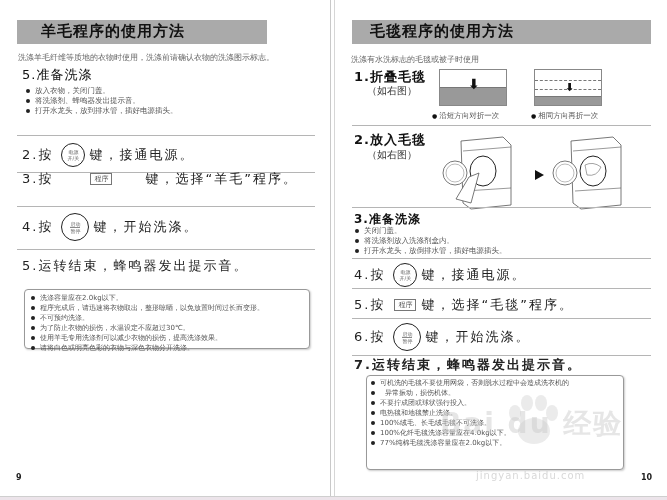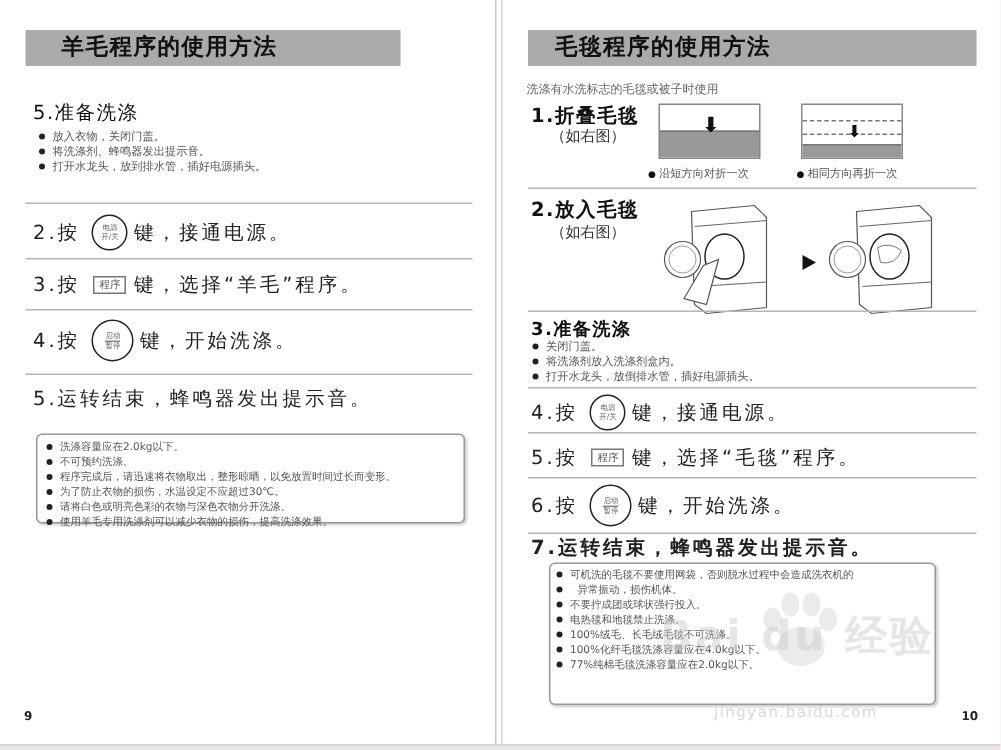--- a/index.html
+++ b/index.html
@@ -60,40 +60,41 @@
 </style>
 </head>
 <body>
 
 <div class="spread">
 
   <div class="page left">
     <div class="title-bar">
       <span>羊毛程序的使用方法</span>
     </div>
+    <div class="intro" style="left:18px;top:52px;">洗涤羊毛纤维等质地的衣物时使用，洗涤前请确认衣物的洗涤图示标志。</div>
 
     <div class="step-head" style="left:22px;top:66px;">5.准备洗涤</div>
     <ul class="bullets" style="left:26px;top:86px;">
       <li>放入衣物，关闭门盖。</li>
       <li>将洗涤剂、蜂鸣器发出提示音。</li>
       <li>打开水龙头，放到排水管，插好电源插头。</li>
     </ul>
 
     <div class="rule" style="top:135px;"></div>
     <div class="step-line" style="left:22px;top:143px;">
       <span class="num">2.按</span>
       <span class="round-key">
         <span>电源</span>
         <span>开/关</span>
       </span>
       <span>键，接通电源。</span>
     </div>
 
     <div class="rule" style="top:172px;"></div>
-    <div class="step-line" style="left:22px;top:181px;">
+    <div class="step-line" style="left:22px;top:170px;gap:28px;">
       <span class="num">3.按</span>
       <span class="rect-key">程序</span>
       <span>键，选择“羊毛”程序。</span>
     </div>
 
     <div class="rule" style="top:206px;"></div>
     <div class="step-line" style="left:22px;top:213px;">
       <span class="num">4.按</span>
       <span class="round-key big">
         <span class="top">启动</span>
@@ -101,25 +102,25 @@
       </span>
       <span>键，开始洗涤。</span>
     </div>
 
     <div class="rule" style="top:249px;"></div>
     <div class="step-line" style="left:22px;top:257px;">5.运转结束，蜂鸣器发出提示音。</div>
 
     <div class="note-box" style="left:24px;top:289px;width:286px;height:60px;">
       <ul class="bullets">
         <li>洗涤容量应在2.0kg以下。</li>
+        <li>程序完成后，请迅速将衣物取出，整形晾晒，以免放置时间过长而变形。</li>
         <li>不可预约洗涤。</li>
-        <li>程序完成后，请迅速将衣物取出，整形晾晒，以免放置时间过长而变形。</li>
         <li>为了防止衣物的损伤，水温设定不应超过30℃。</li>
+        <li>使用羊毛专用洗涤剂可以减少衣物的损伤，提高洗涤效果。</li>
         <li>请将白色或明亮色彩的衣物与深色衣物分开洗涤。</li>
-        <li>使用羊毛专用洗涤剂可以减少衣物的损伤，提高洗涤效果。</li>
       </ul>
     </div>
 
     <div class="page-num" style="left:16px;top:473px;">9</div>
   </div>
 
   <div class="page right">
     <div class="title-bar">
       <span>毛毯程序的使用方法</span>
     </div>

